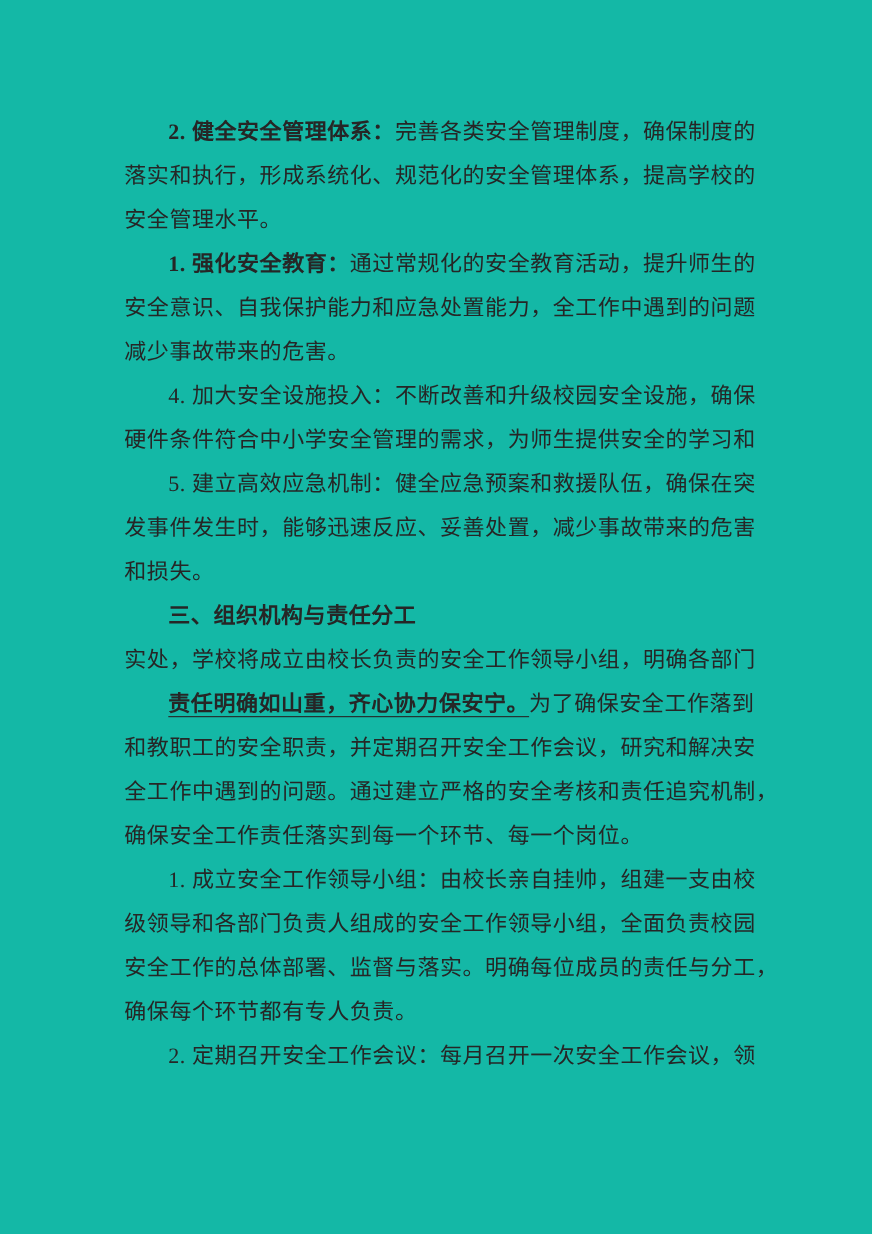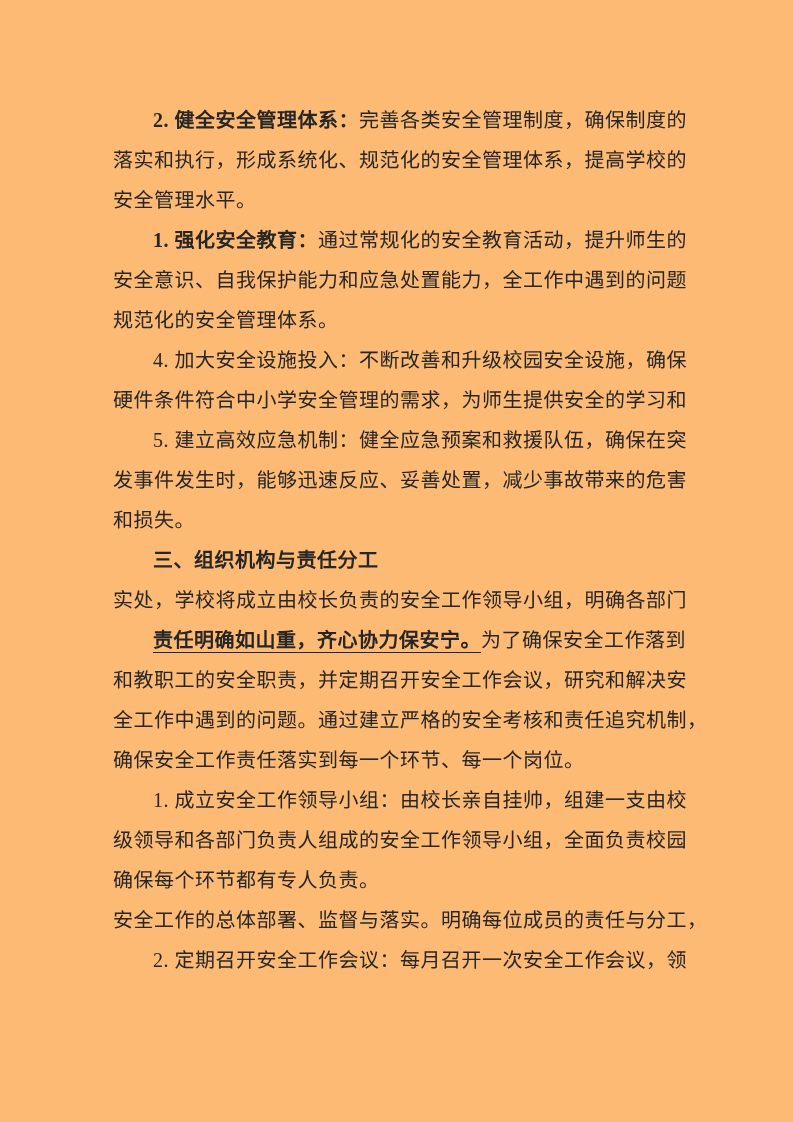--- a/index.html
+++ b/index.html
@@ -12,21 +12,21 @@
     background: #ffffff;
     overflow: hidden;
     position: relative;
   }
   .page {
     position: absolute;
     left: 0;
     top: 0;
     width: 793px;
     height: 1122px;
-    background: #fdba74;
+    background: #14b8a6;
   }
   .doc-body {
     position: absolute;
     left: 113px;
     top: 100px;
     width: 567px;
     font-family: "Liberation Serif", serif;
     font-size: 20px;
     line-height: 40px;
     color: #262626;
@@ -64,21 +64,21 @@
 <div class="page">
   <div class="doc-body" id="doc-body" style="color: rgb(38, 38, 38);">
       <div class="para">
         <div class="line fill indent"><span class="b">2. 健全安全管理体系：</span><span>完善各类安全管理制度，确保制度的</span></div>
         <div class="line fill"><span>落实和执行，形成系统化、规范化的安全管理体系，提高学校的</span></div>
         <div class="line"><span>安全管理水平。</span></div>
       </div>
       <div class="para">
         <div class="line fill indent"><span class="b">1. 强化安全教育：</span><span>通过常规化的安全教育活动，提升师生的</span></div>
         <div class="line fill"><span>安全意识、自我保护能力和应急处置能力，全工作中遇到的问题</span></div>
-        <div class="line"><span>规范化的安全管理体系。</span></div>
+        <div class="line"><span>减少事故带来的危害。</span></div>
       </div>
       <div class="para">
         <div class="line fill indent"><span>4. 加大安全设施投入：不断改善和升级校园安全设施，确保</span></div>
         <div class="line fill"><span>硬件条件符合中小学安全管理的需求，为师生提供安全的学习和</span></div>
       </div>
       <div class="para">
         <div class="line fill indent"><span>5. 建立高效应急机制：健全应急预案和救援队伍，确保在突</span></div>
         <div class="line fill"><span>发事件发生时，能够迅速反应、妥善处置，减少事故带来的危害</span></div>
         <div class="line"><span>和损失。</span></div>
       </div>
@@ -88,20 +88,20 @@
       <div class="para">
         <div class="line fill"><span>实处，学校将成立由校长负责的安全工作领导小组，明确各部门</span></div>
         <div class="line fill indent"><span class="b u">责任明确如山重，齐心协力保安宁。</span><span>为了确保安全工作落到</span></div>
         <div class="line fill"><span>和教职工的安全职责，并定期召开安全工作会议，研究和解决安</span></div>
         <div class="line fill"><span>全工作中遇到的问题。通过建立严格的安全考核和责任追究机制，</span></div>
         <div class="line"><span>确保安全工作责任落实到每一个环节、每一个岗位。</span></div>
       </div>
       <div class="para">
         <div class="line fill indent"><span>1. 成立安全工作领导小组：由校长亲自挂帅，组建一支由校</span></div>
         <div class="line fill"><span>级领导和各部门负责人组成的安全工作领导小组，全面负责校园</span></div>
+        <div class="line fill"><span>安全工作的总体部署、监督与落实。明确每位成员的责任与分工，</span></div>
         <div class="line"><span>确保每个环节都有专人负责。</span></div>
-        <div class="line fill"><span>安全工作的总体部署、监督与落实。明确每位成员的责任与分工，</span></div>
       </div>
       <div class="para">
         <div class="line fill indent"><span>2. 定期召开安全工作会议：每月召开一次安全工作会议，领</span></div>
       </div>
     </div>
 </div>
 
 </body></html>

